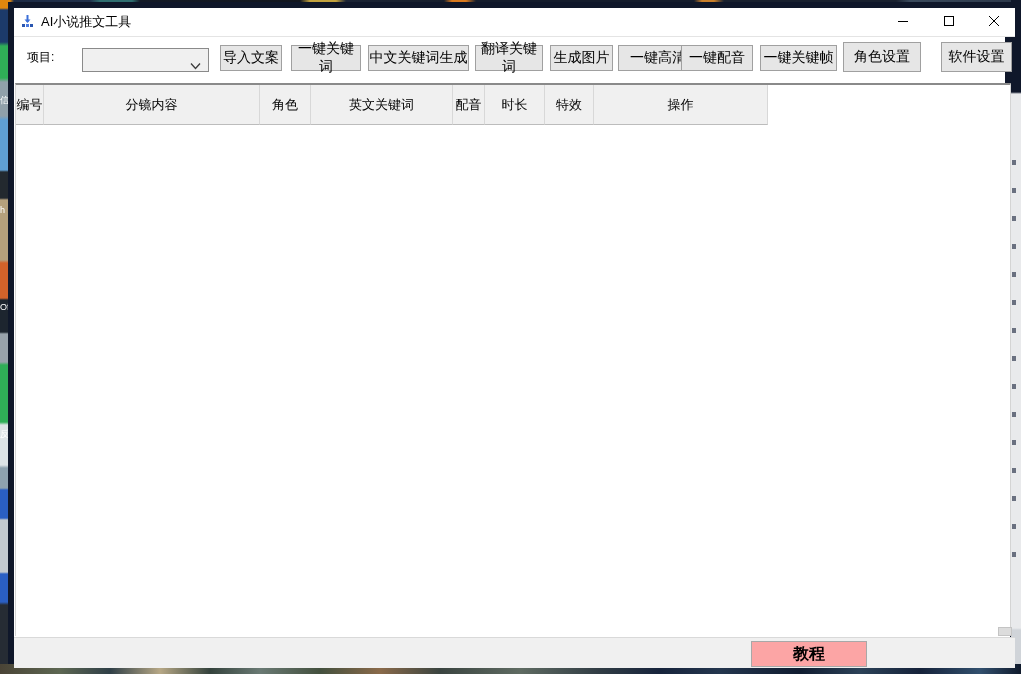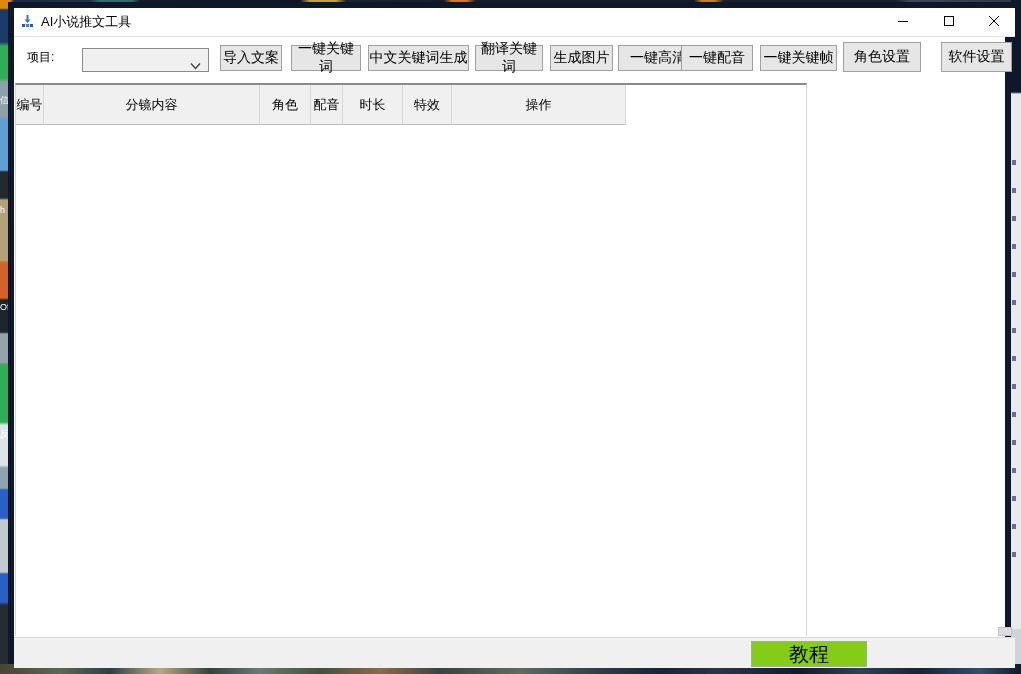--- a/index.html
+++ b/index.html
@@ -81,21 +81,21 @@
     position:absolute; height:26px; top:37px;
     background:#e6e6e6; border:1px solid #a0a0a0;
     font-size:14px; color:#000; text-align:center;
     display:flex; align-items:center; justify-content:center;
     font-family:"Liberation Sans","DejaVu Sans",sans-serif;
   }
   .btn.tall { top:34px; height:30px; }
 
   
   .grid {
-    position:absolute; left:1px; top:75px; width:792px; height:553px;
+    position:absolute; left:1px; top:75px; width:996px; height:553px;
     background:#ffffff;
     border-top:2px solid #8a8a8a; border-left:1px solid #d4d4d4;
     border-right:1px solid #d4d4d4; border-bottom:1px solid #d4d4d4;
   }
   .grid-header { display:flex; height:40px; }
   .hcell {
     background:#f0f0f0; border-right:1px solid #d8d8d8; border-bottom:1px solid #bcbcbc;
     display:flex; align-items:center; justify-content:center;
     font-size:13px; color:#000; overflow:hidden; white-space:nowrap;
   }
@@ -108,23 +108,23 @@
     position:absolute; left:984px; top:619px; width:14px; height:9px;
     background:#dcdcdc; border:1px solid #c4c4c4;
   }
 
   
   .footer {
     position:absolute; left:0; top:629px; width:1001px; height:31px;
     background:#f0f0f0; border-top:1px solid #d9d9d9;
   }
   .fbtn {
-    position:absolute; background:#84cc16; border:1px solid #a8a8a8;
-    font-size:20px; color:#000;
-    display:flex; align-items:center; justify-content:center;
+    position:absolute; background:#fca5a5; border:1px solid #a8a8a8;
+    font-size:16px; color:#000;
+    display:flex; align-items:center; justify-content:center;font-weight:bold;
   }
   .fbtn.tutorial { left:737px; top:633px; width:116px; height:26px; }
   .fbtn.home     { left:870px; top:638px; width:121px; height:30px; z-index:5; }
 </style>
 </head>
 <body>
 
 <div class="desk-top"></div>
 <div class="desk-left">
   <span class="frag" style="top:96px">信</span>
@@ -192,20 +192,21 @@
   <button class="btn" style="left:667px;width:72px">一键配音</button>
   <button class="btn" style="left:746px;width:77px">一键关键帧</button>
   <button class="btn tall" style="left:829px;width:78px">角色设置</button>
   <button class="btn tall" style="left:927px;width:71px">软件设置</button>
 
   <div class="grid">
     <div class="grid-header">
       <div class="hcell c0">编号</div>
       <div class="hcell c1">分镜内容</div>
       <div class="hcell c3">角色</div>
+      <div class="hcell c4">英文关键词</div>
       <div class="hcell c5">配音</div>
       <div class="hcell c6">时长</div>
       <div class="hcell c8">特效</div>
       <div class="hcell c9">操作</div>
       <div class="hfill"></div>
     </div>
     <div class="grid-body"></div>
   </div>
 
   <div class="scroll-corner"></div>

